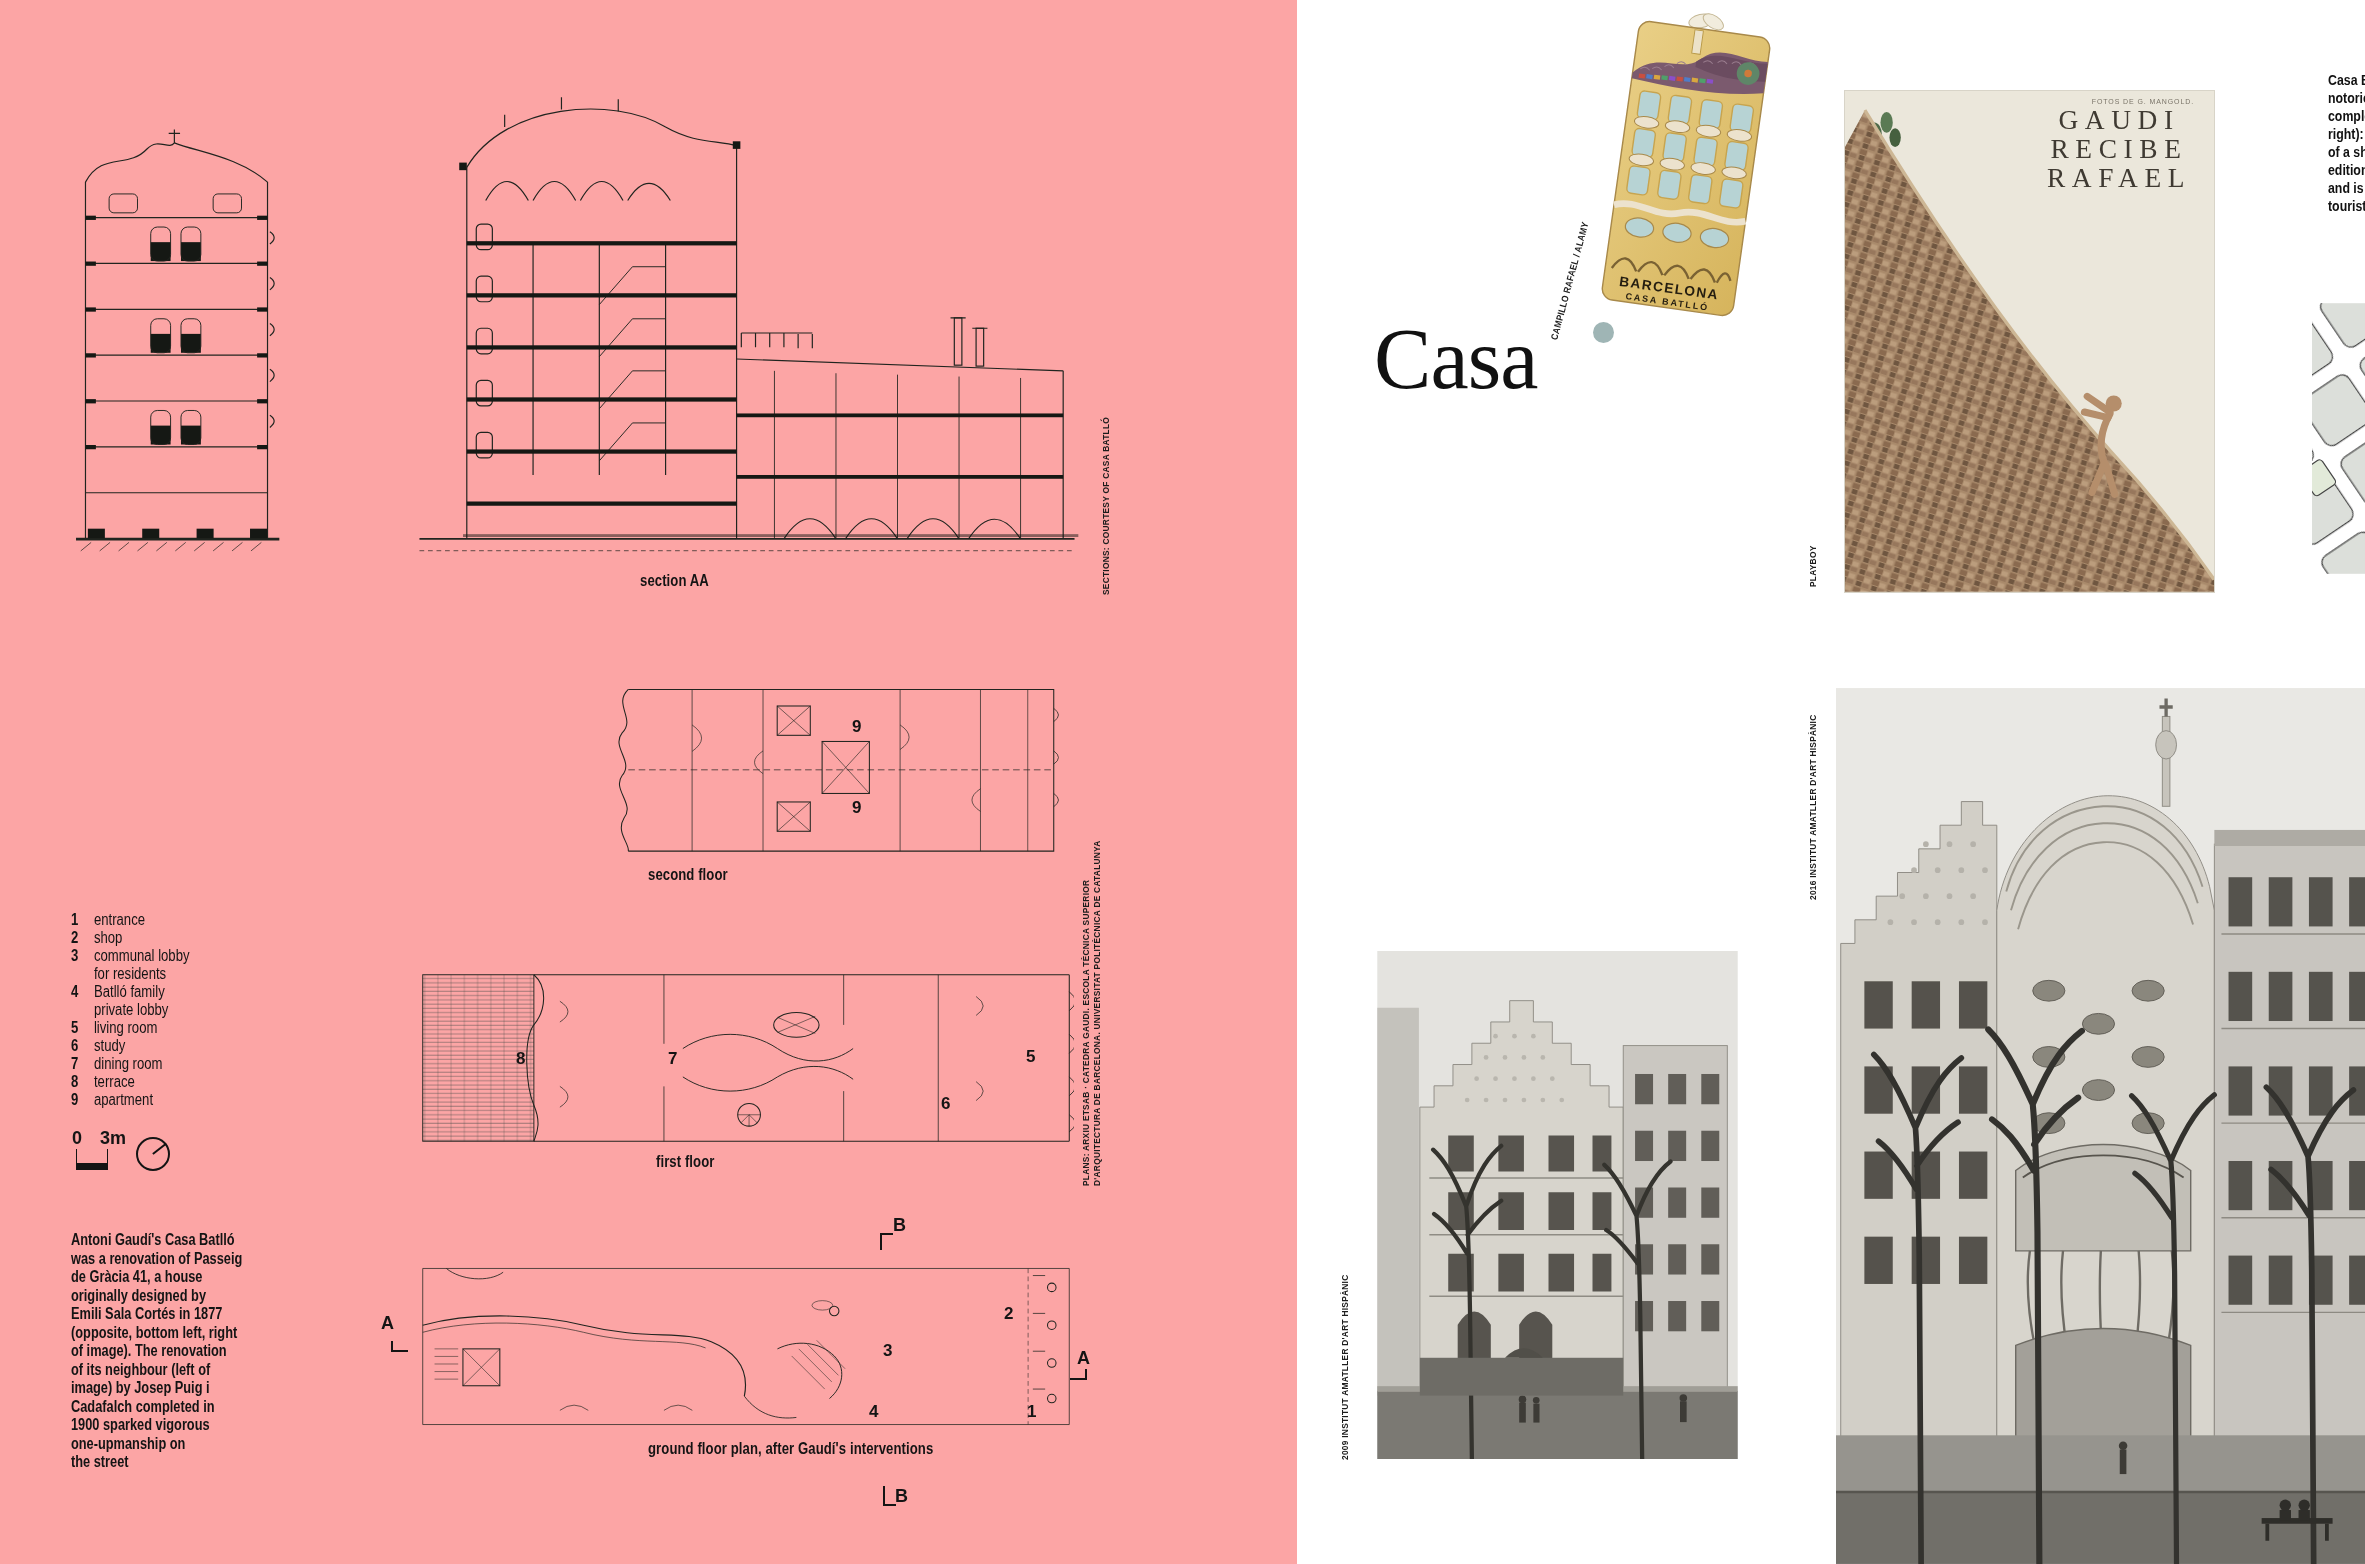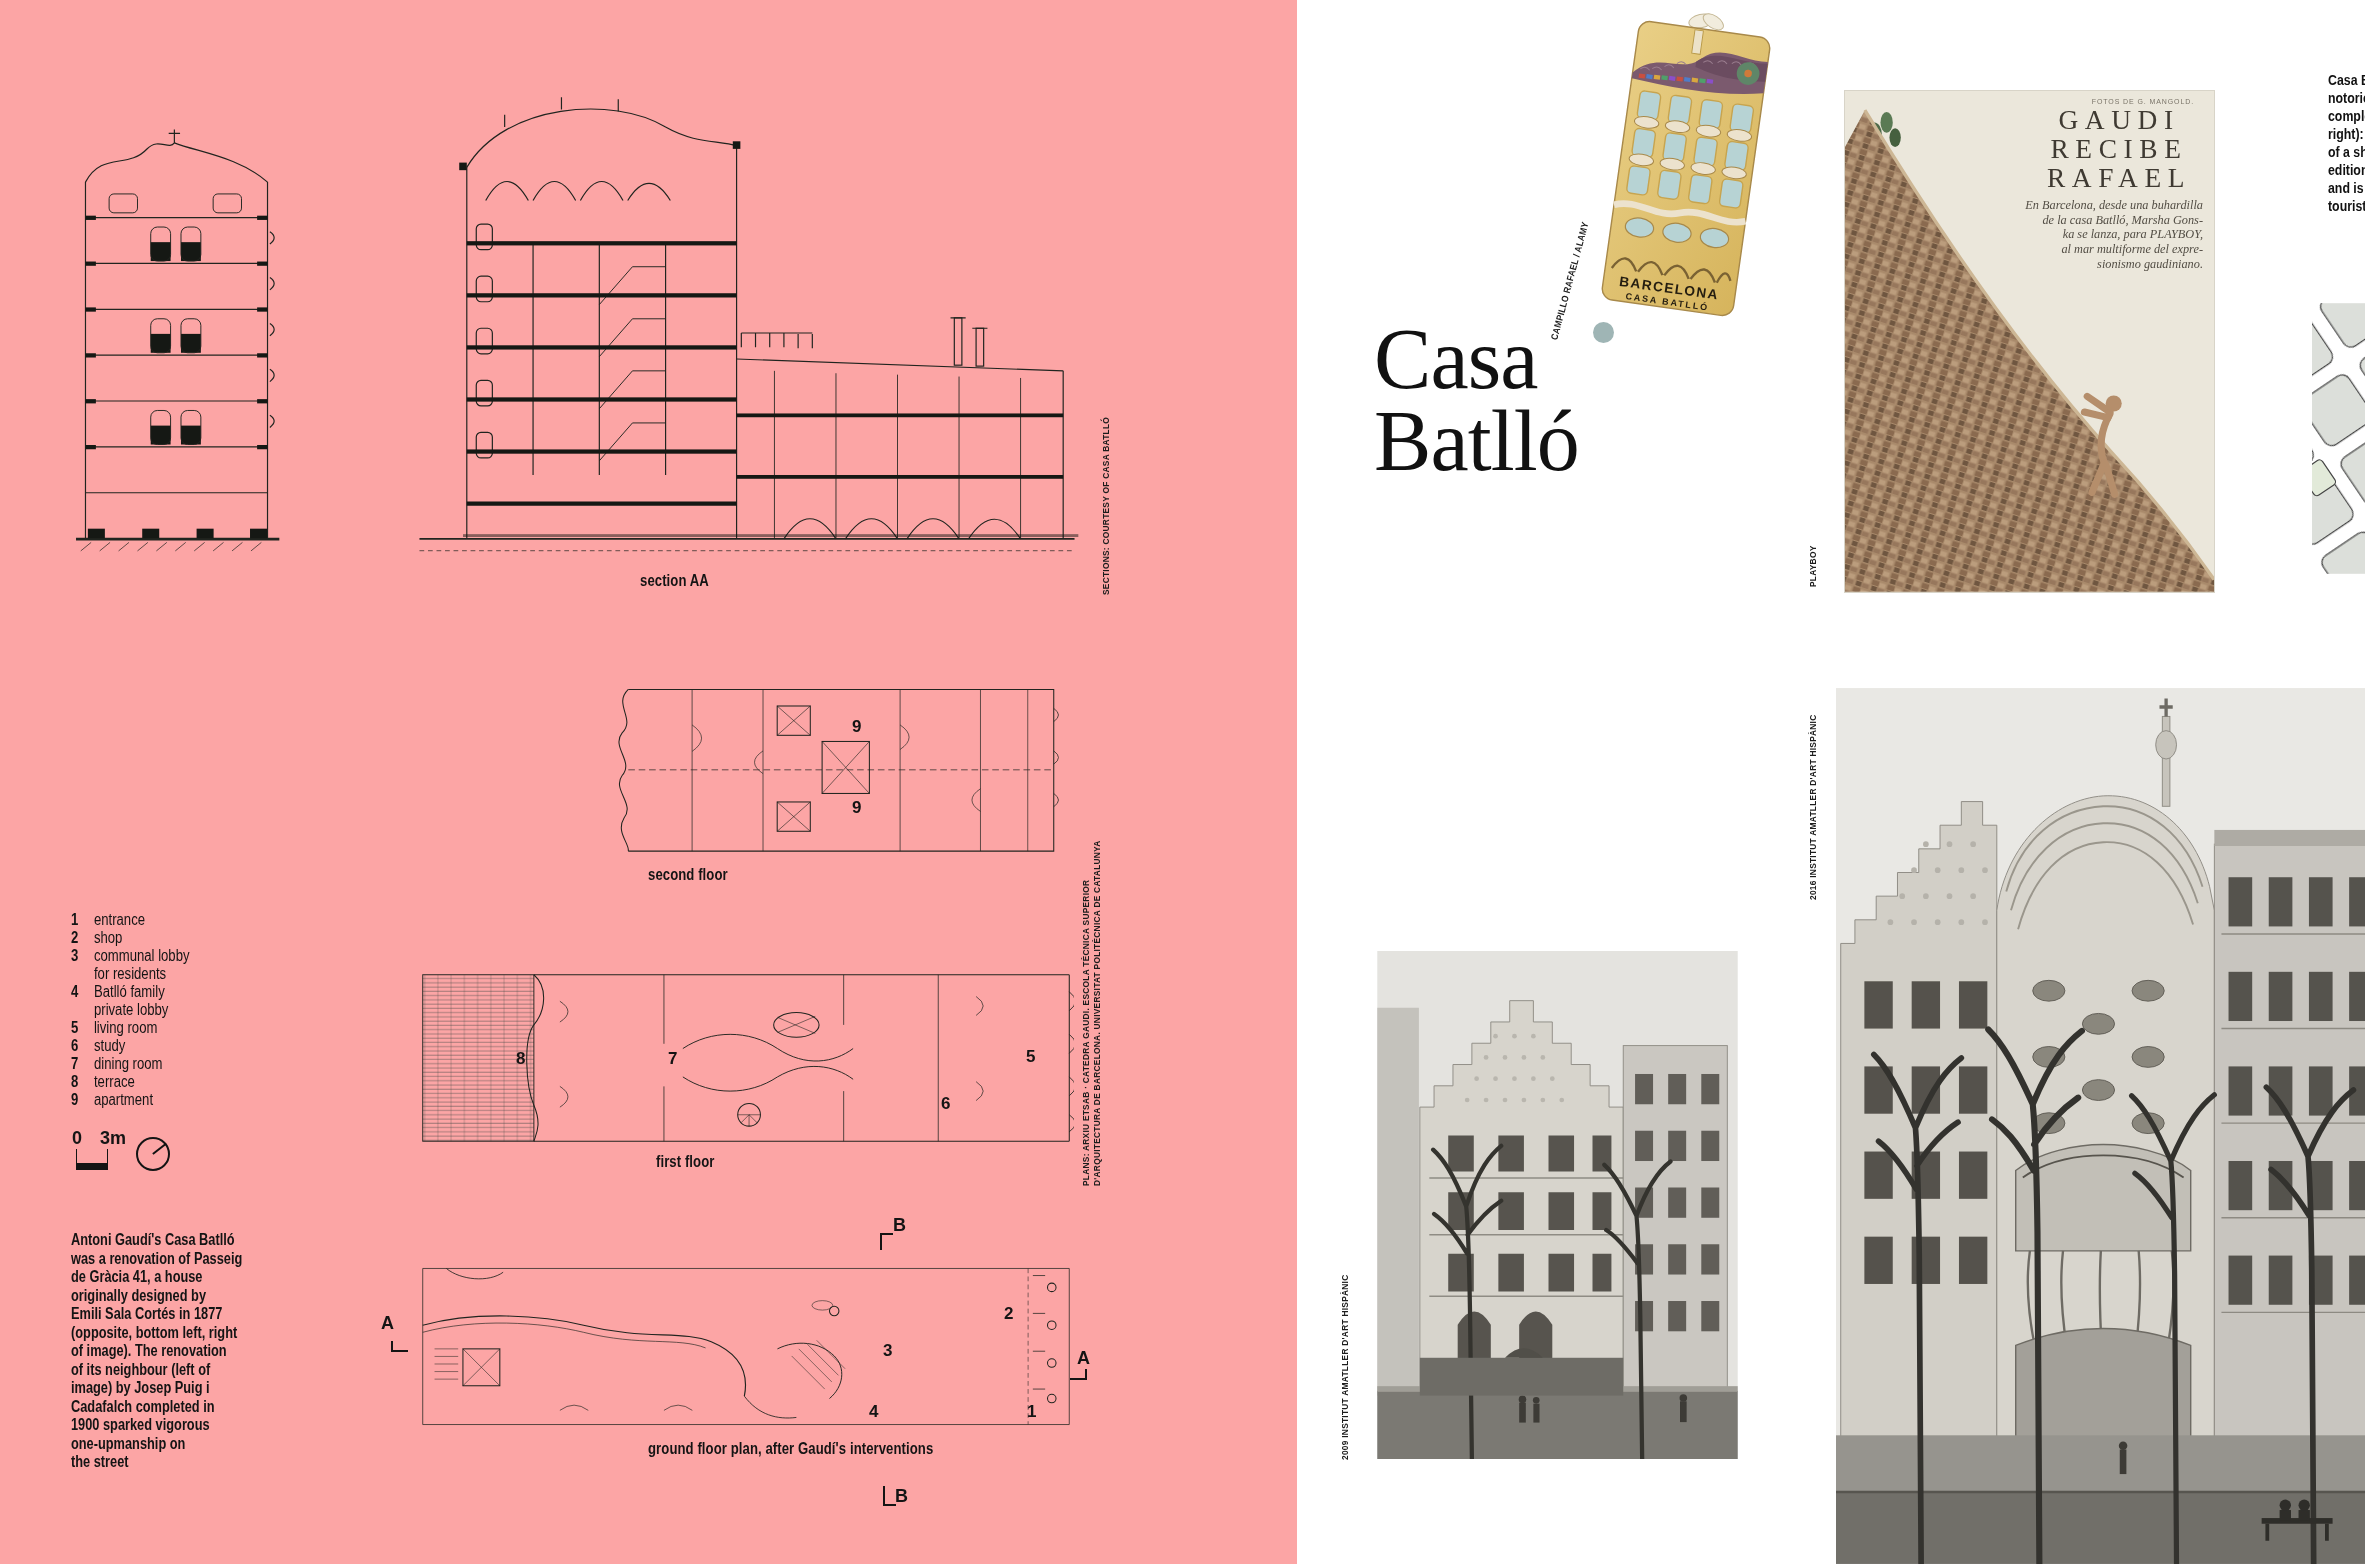--- a/index.html
+++ b/index.html
@@ -265,21 +265,20 @@
     <div class="abs vcred" style="left:1102px;top:1164px;">
       <div>PLANS: ARXIU ETSAB · CATEDRA GAUDI. ESCOLA TÈCNICA SUPERIOR</div>
       <div>D'ARQUITECTURA DE BARCELONA. UNIVERSITAT POLITÈCNICA DE CATALUNYA</div>
     </div>
   </div>
 
   <div class="abs rightpage"></div>
 
   <div class="abs title">
     <div>Casa</div>
-    <div>Batlló</div>
   </div>
 
 
   <div class="dot" style="left:1593px;top:322px;width:21px;height:21px;background:#9fb5b5;"></div>
   <div class="abs" style="left:1606px;top:10.4px;width:161px;height:310px;transform:rotate(8deg);">
     <svg width="161" height="310" viewBox="0 0 340 655">
       <defs>
         <linearGradient id="gold" x1="0" y1="0" x2="1" y2="1">
           <stop offset="0" stop-color="#e9cf86"></stop>
             <stop offset="1" stop-color="#d6b45c"></stop>
@@ -368,27 +367,20 @@
         <path d="M560,678 L512,645 M556,690 L506,678"></path>
         <path d="M548,786 L522,848 M551,788 L570,852"></path>
       </g>
       <circle cx="568" cy="660" r="17" fill="#b58e6b"></circle>
     </svg>
     <div class="abs pb-credit" style="left:188px;top:6.6px;width:161px;text-align:right;">FOTOS DE G. MANGOLD.</div>
     <div class="abs pb-title" style="left:189px;top:15px;width:170px;">
       <div>GAUDI</div>
       <div>RECIBE</div>
       <div>RAFAEL</div>
-    </div>
-    <div class="abs pb-cap" style="left:156px;top:107px;width:202px;">
-      <div>En Barcelona, desde una buhardilla</div>
-      <div>de la casa Batlló, Marsha Gons-</div>
-      <div>ka se lanza, para PLAYBOY,</div>
-      <div>al mar multiforme del expre-</div>
-      <div>sionismo gaudiniano.</div>
     </div>
   </div>
   <div class="abs vcred" style="left:1818px;top:576px;">PLAYBOY</div>
 
   <div class="abs caption-right condc">
     <div>Casa Batlló has been</div>
     <div>notorious since its</div>
     <div>completion in 1906 (below</div>
     <div>right): it was the backdrop</div>
     <div>of a shoot for a 1978</div>

